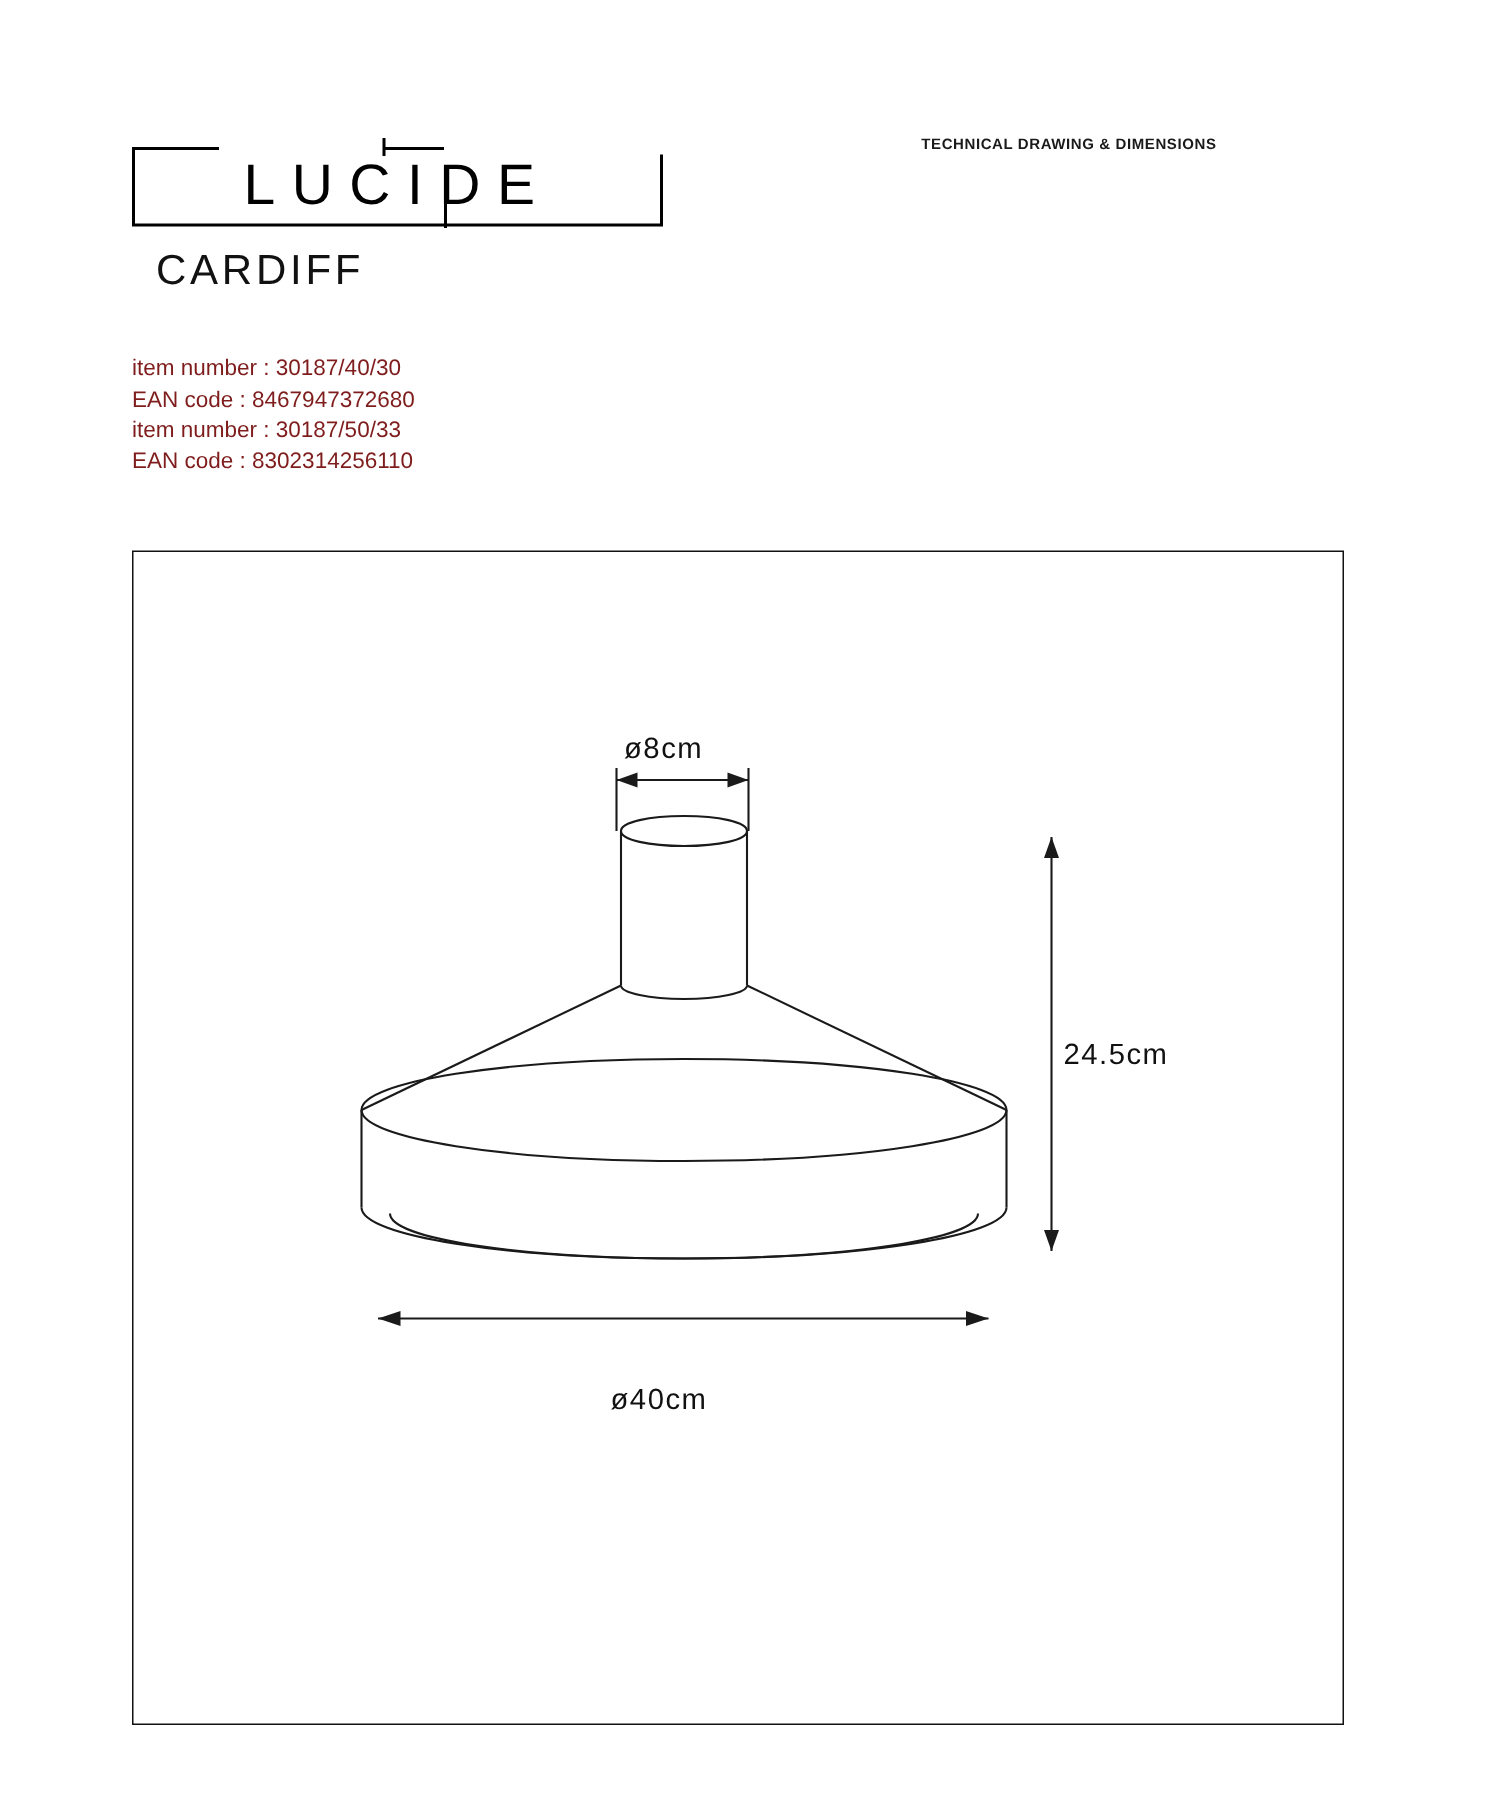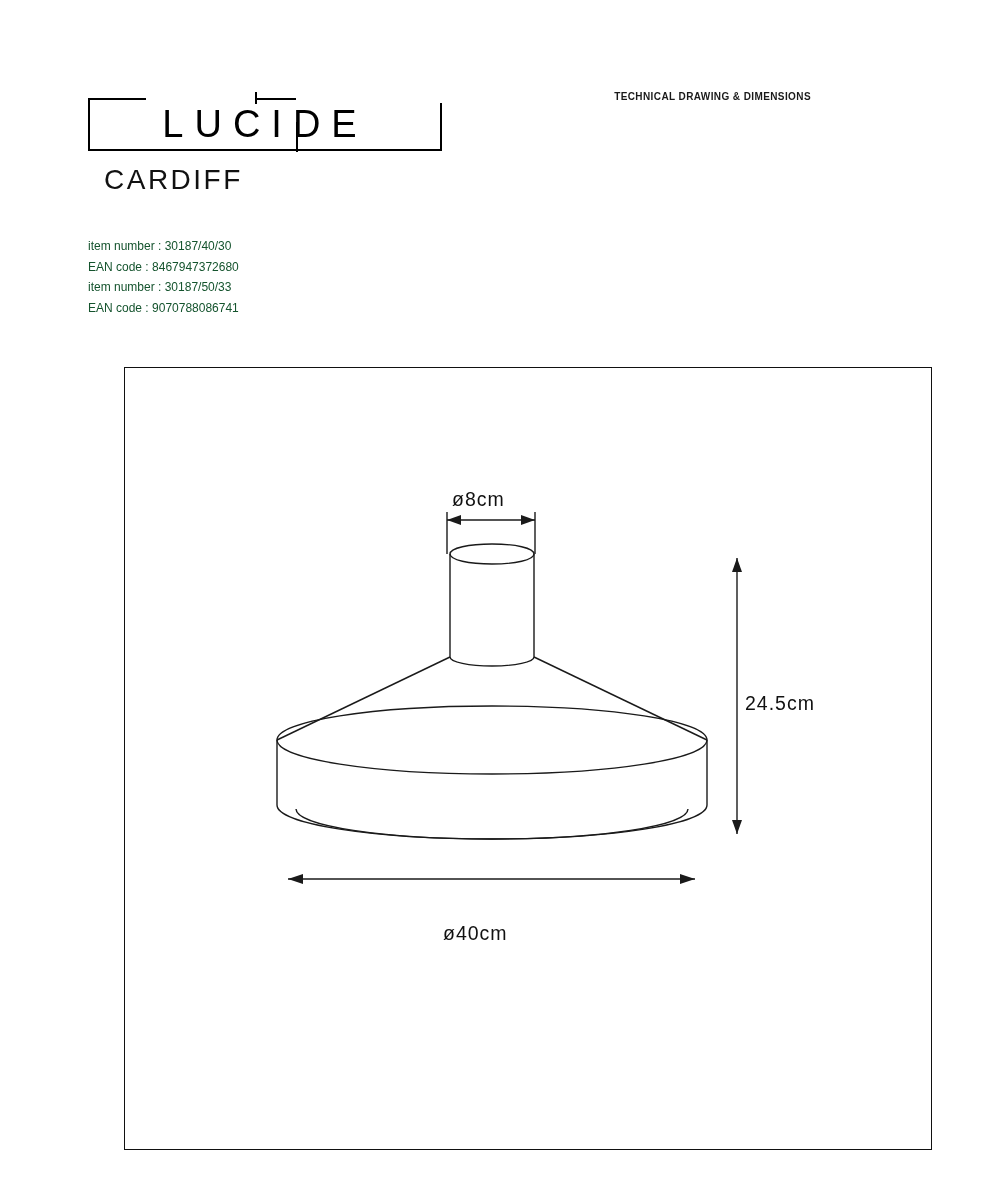--- a/index.html
+++ b/index.html
@@ -100,36 +100,35 @@
     font-size: 28px;
     letter-spacing: 2.5px;
     font-weight: 400;
     color: #111;
   }
 
   .codes {
     position: absolute;
     left: 88px;
     top: 236px;
-    font-size: 12px;
+    font-size: 15px;
     line-height: 20.5px;
-    color: #14532d;
+    color: #7f1d1d;
   }
   .codes .row { white-space: pre; }
 
   
   .frame {
     position: absolute;
     left: 88px;
     top: 367px;
     width: 808px;
     height: 783px;
     box-sizing: border-box;
     border: 1.5px solid #111;
-    margin-left: 36px;
   }
 
   .svg-wrap {
     position: absolute;
     left: 0;
     top: 0;
     width: 808px;
     height: 783px;
   }
 
@@ -157,21 +156,21 @@
   <div class="logo-text">LUCIDE</div>
 
   <div class="doc-type">TECHNICAL DRAWING &amp; DIMENSIONS</div>
 
   <div class="product-name">CARDIFF</div>
 
   <div class="codes">
     <div class="row">item number : 30187/40/30</div>
     <div class="row">EAN code : 8467947372680</div>
     <div class="row">item number : 30187/50/33</div>
-    <div class="row">EAN code : 9070788086741</div>
+    <div class="row">EAN code : 8302314256110</div>
   </div>
 </div>
 
 <div class="frame">
 
   <svg class="svg-wrap" viewBox="0 0 808 783">
     <g fill="none" stroke="#1a1a1a" stroke-width="1.4">
 
       <g>
         <line x1="322" y1="152" x2="410" y2="152"></line>

